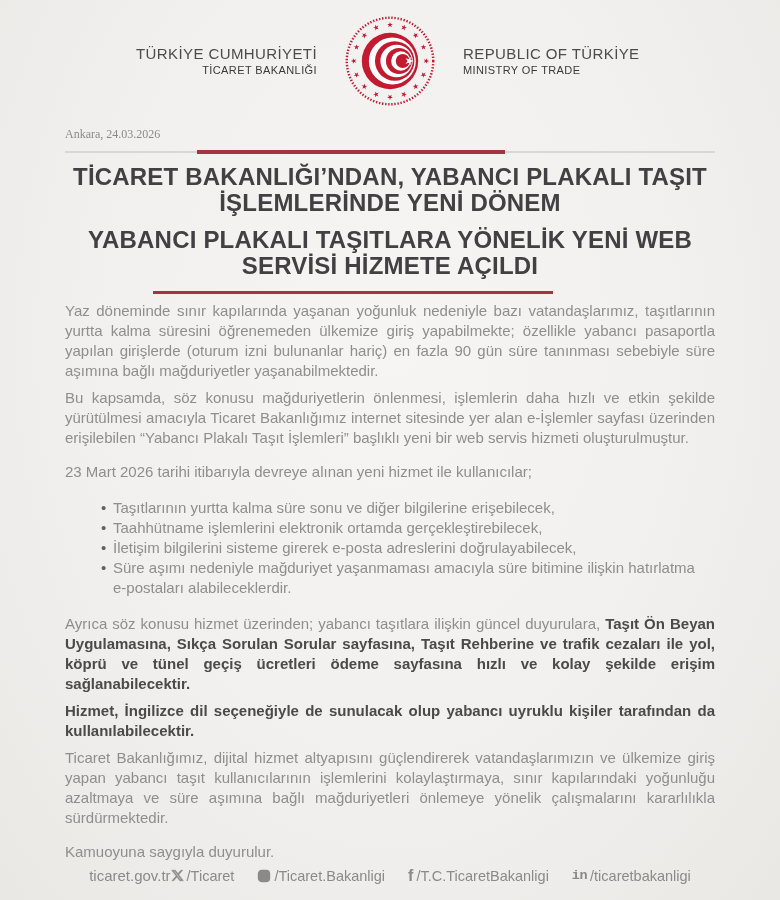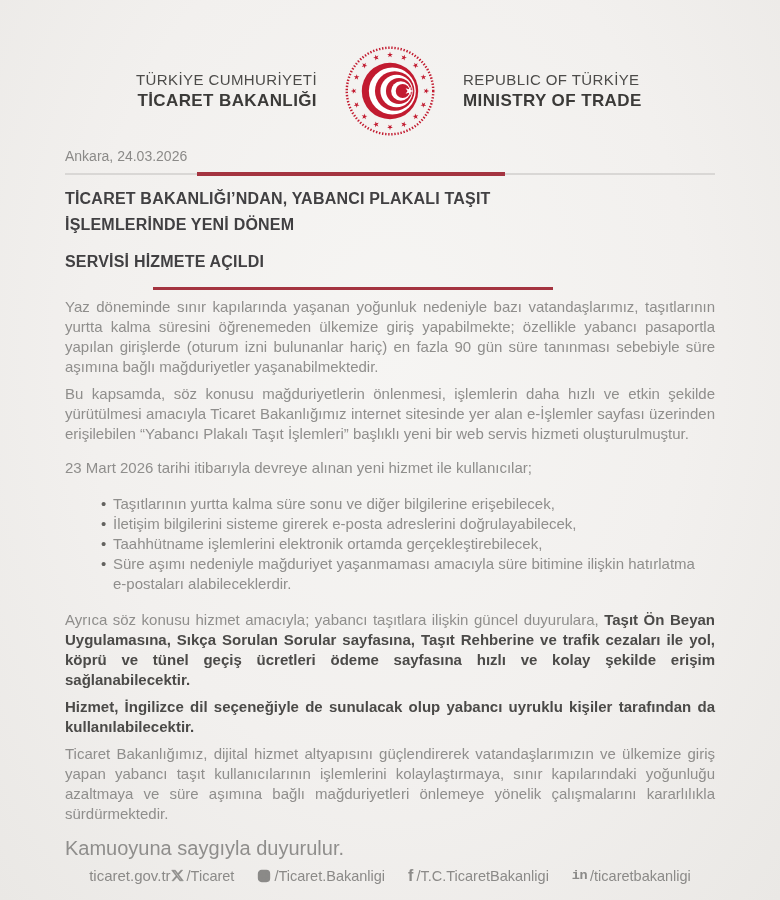--- a/index.html
+++ b/index.html
@@ -9,35 +9,34 @@
     background:radial-gradient(ellipse at 50% 38%, #f6f5f3 0%, #f2f0ee 55%, #eae8e5 100%);
     font-family:"Liberation Sans", sans-serif;
     overflow:hidden;
     color:#8f8e8c;
   }
   .content{padding:0 65px;}
   
   .header{
     display:flex;align-items:center;justify-content:flex-end;
     padding-top:14px;
-    margin-top:30px;
   }
   .org{flex:1;line-height:1.25;}
   .org.left{text-align:right;padding-right:26px;}
   .org.right{text-align:left;padding-left:26px;}
   .org .l1{display:block;font-size:15px;color:#4c4b49;letter-spacing:.4px;}
-  .org .l2{display:block;font-size:17px;font-weight:bold;color:#3b3a38;letter-spacing:.4px;}
+  .org .l2{display:block;font-size:11px;font-weight:normal;color:#3b3a38;letter-spacing:.4px;}
   .emblem{width:94px;height:94px;flex:0 0 auto;}
   
-  .dateline{margin-top:10px;font-size:14px;color:#8b8a88;}
+  .dateline{margin-top:19px;font-size:12px;color:#8b8a88;font-family:Liberation Serif, serif;}
   .divider-top{position:relative;margin-top:9px;height:2px;background:#d9d7d5;}
   .divider-top .red{position:absolute;left:132px;top:-1px;width:308px;height:4px;background:#a43440;}
   .title{
-    margin:11px 0 0;text-align:left;
-    font-size:16px;line-height:26px;font-weight:bold;color:#414042;
+    margin:11px 0 0;text-align:center;
+    font-size:24px;line-height:26px;font-weight:bold;color:#414042;
     letter-spacing:.2px;white-space:nowrap;
   }
   .title .line{display:block;}
   .subtitle{margin-top:11px;}
   .divider-bottom{margin:12px 0 0 88px;width:400px;height:3px;background:#a43440;}
   
   .para{
     margin:7px 0 0;
     font-size:15px;line-height:20px;
     text-align:justify;color:#8f8e8c;
@@ -46,21 +45,21 @@
   .list-intro{margin:14px 0 0;font-size:15px;line-height:20px;color:#8f8e8c;}
   ul.features{list-style:none;margin:16px;padding:0;}
   ul.features li{
     position:relative;padding-left:32px;
     font-size:15px;line-height:20px;color:#8f8e8c;
   }
   ul.features li::before{
     content:"\2022";position:absolute;left:20px;top:0;
     color:#63625f;font-size:15px;
   }
-  .closing{margin-top:14px;font-size:20px;line-height:20px;color:#8f8e8c;}
+  .closing{margin-top:14px;font-size:15px;line-height:20px;color:#8f8e8c;}
   
   .footer{
     position:absolute;left:0;right:0;bottom:16px;
     padding:0 65px;
     display:flex;align-items:center;justify-content:center;
     font-size:14.5px;color:#8b8a88;
   }
   .website{font-size:15px;}
   .social{display:flex;align-items:center;gap:23px;}
   .social-item{display:flex;align-items:center;gap:3px;}
@@ -125,39 +124,40 @@
     <div class="divider-top">
       <span class="red"></span>
     </div>
 
     <h1 class="title">
       <span class="line">TİCARET BAKANLIĞI’NDAN, YABANCI PLAKALI TAŞIT</span>
       <span class="line">İŞLEMLERİNDE YENİ DÖNEM</span>
     </h1>
 
     <h2 class="title subtitle">
+      <span class="line">YABANCI PLAKALI TAŞITLARA YÖNELİK YENİ WEB</span>
       <span class="line">SERVİSİ HİZMETE AÇILDI</span>
     </h2>
 
     <div class="divider-bottom"></div>
 
     <p class="para">Yaz döneminde sınır kapılarında yaşanan yoğunluk nedeniyle bazı vatandaşlarımız, taşıtlarının yurtta kalma süresini öğrenemeden ülkemize giriş yapabilmekte; özellikle yabancı pasaportla yapılan girişlerde (oturum izni bulunanlar hariç) en fazla 90 gün süre tanınması sebebiyle süre aşımına bağlı mağduriyetler yaşanabilmektedir.</p>
 
     <p class="para">Bu kapsamda, söz konusu mağduriyetlerin önlenmesi, işlemlerin daha hızlı ve etkin şekilde yürütülmesi amacıyla Ticaret Bakanlığımız internet sitesinde yer alan e-İşlemler sayfası üzerinden erişilebilen “Yabancı Plakalı Taşıt İşlemleri” başlıklı yeni bir web servis hizmeti oluşturulmuştur.</p>
 
     <p class="list-intro">23 Mart 2026 tarihi itibarıyla devreye alınan yeni hizmet ile kullanıcılar;</p>
 
     <ul class="features">
       <li><span>Taşıtlarının yurtta kalma süre sonu ve diğer bilgilerine erişebilecek,</span></li>
+      <li><span>Taahhütname işlemlerini elektronik ortamda gerçekleştirebilecek,</span></li>
       <li><span>İletişim bilgilerini sisteme girerek e-posta adreslerini doğrulayabilecek,</span></li>
-      <li><span>Taahhütname işlemlerini elektronik ortamda gerçekleştirebilecek,</span></li>
       <li><span>Süre aşımı nedeniyle mağduriyet yaşanmaması amacıyla süre bitimine ilişkin hatırlatma e-postaları alabileceklerdir.</span></li>
     </ul>
 
-    <p class="para"><span>Ayrıca söz konusu hizmet amacıyla; yabancı taşıtlara ilişkin güncel duyurulara, </span><b>Taşıt Ön Beyan Uygulamasına, Sıkça Sorulan Sorular sayfasına, Taşıt Rehberine ve trafik cezaları ile yol, köprü ve tünel geçiş ücretleri ödeme sayfasına hızlı ve kolay şekilde erişim sağlanabilecektir.</b></p>
+    <p class="para"><span>Ayrıca söz konusu hizmet üzerinden; yabancı taşıtlara ilişkin güncel duyurulara, </span><b>Taşıt Ön Beyan Uygulamasına, Sıkça Sorulan Sorular sayfasına, Taşıt Rehberine ve trafik cezaları ile yol, köprü ve tünel geçiş ücretleri ödeme sayfasına hızlı ve kolay şekilde erişim sağlanabilecektir.</b></p>
 
     <p class="para bold">Hizmet, İngilizce dil seçeneğiyle de sunulacak olup yabancı uyruklu kişiler tarafından da kullanılabilecektir.</p>
 
     <p class="para">Ticaret Bakanlığımız, dijital hizmet altyapısını güçlendirerek vatandaşlarımızın ve ülkemize giriş yapan yabancı taşıt kullanıcılarının işlemlerini kolaylaştırmaya, sınır kapılarındaki yoğunluğu azaltmaya ve süre aşımına bağlı mağduriyetleri önlemeye yönelik çalışmalarını kararlılıkla sürdürmektedir.</p>
 
     <p class="closing">Kamuoyuna saygıyla duyurulur.</p>
   </div>
 
   <div class="footer">
     <span class="website">ticaret.gov.tr</span>

